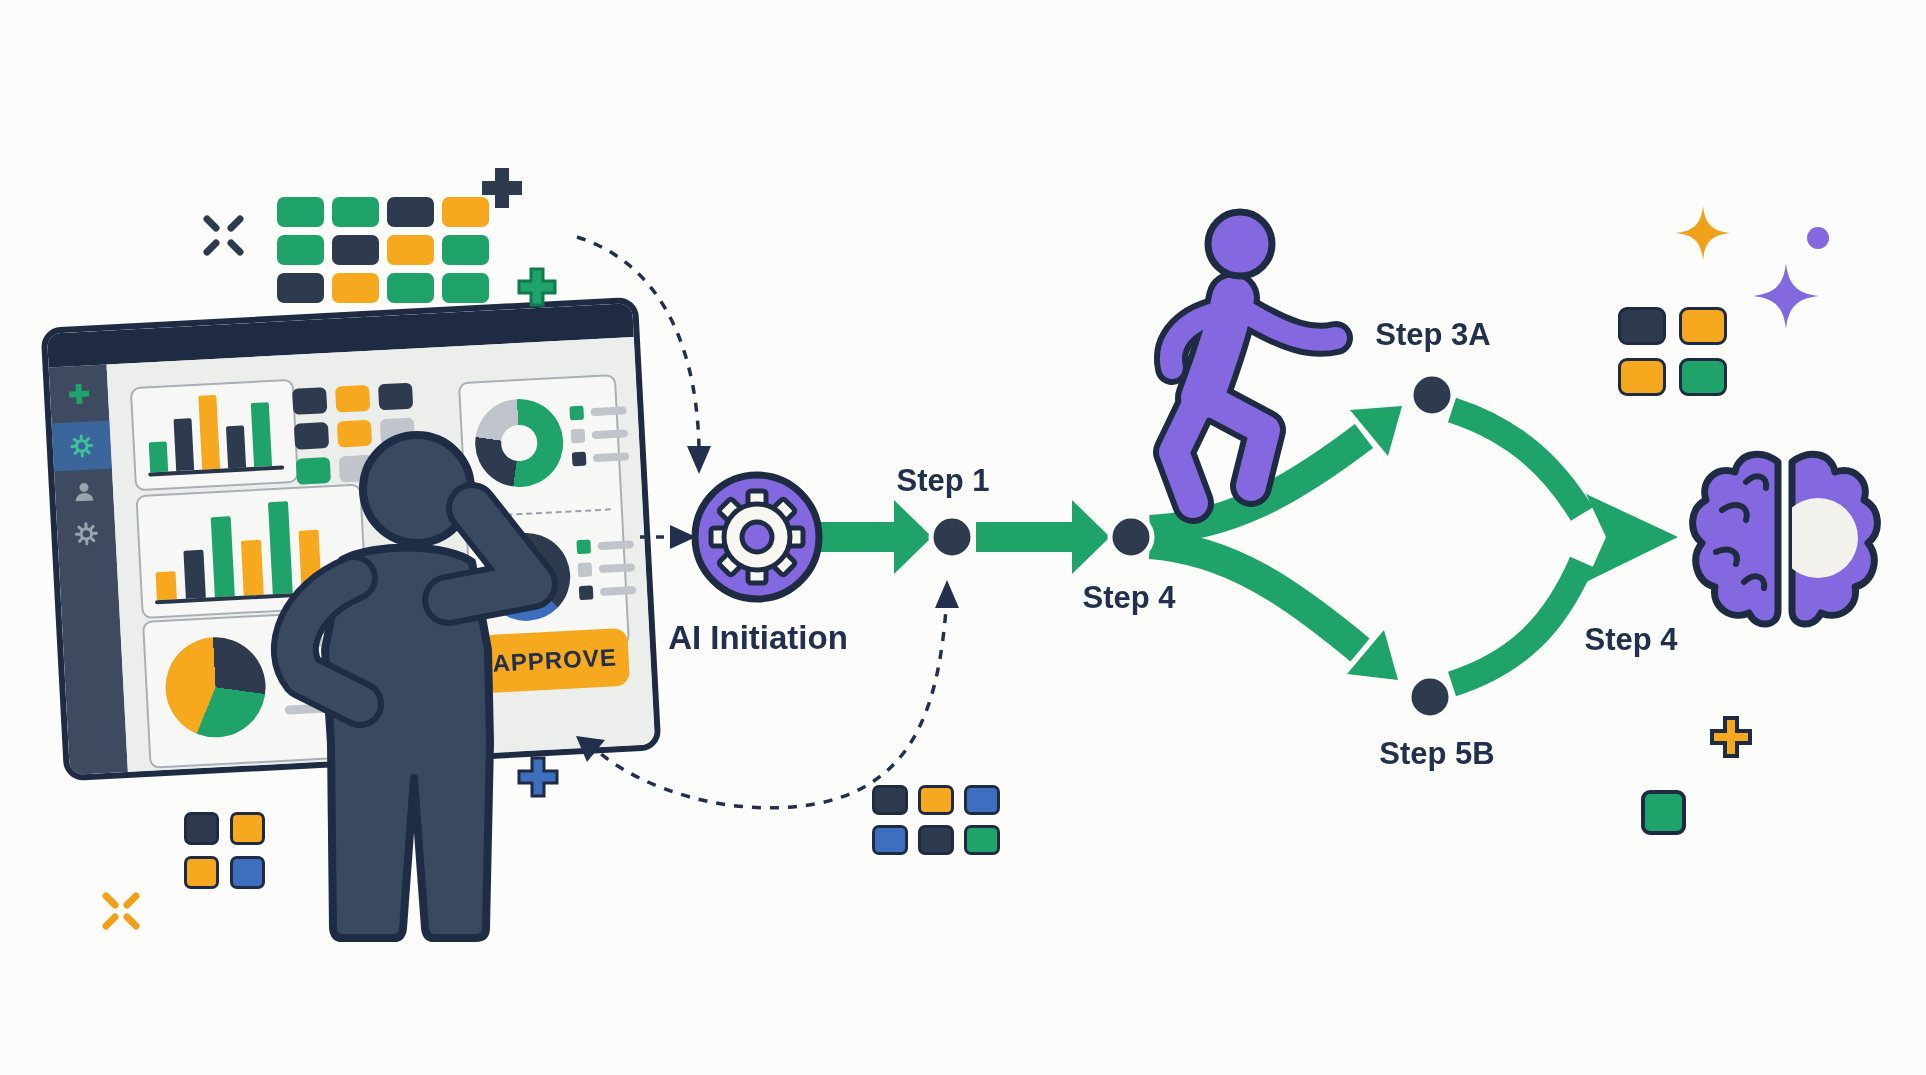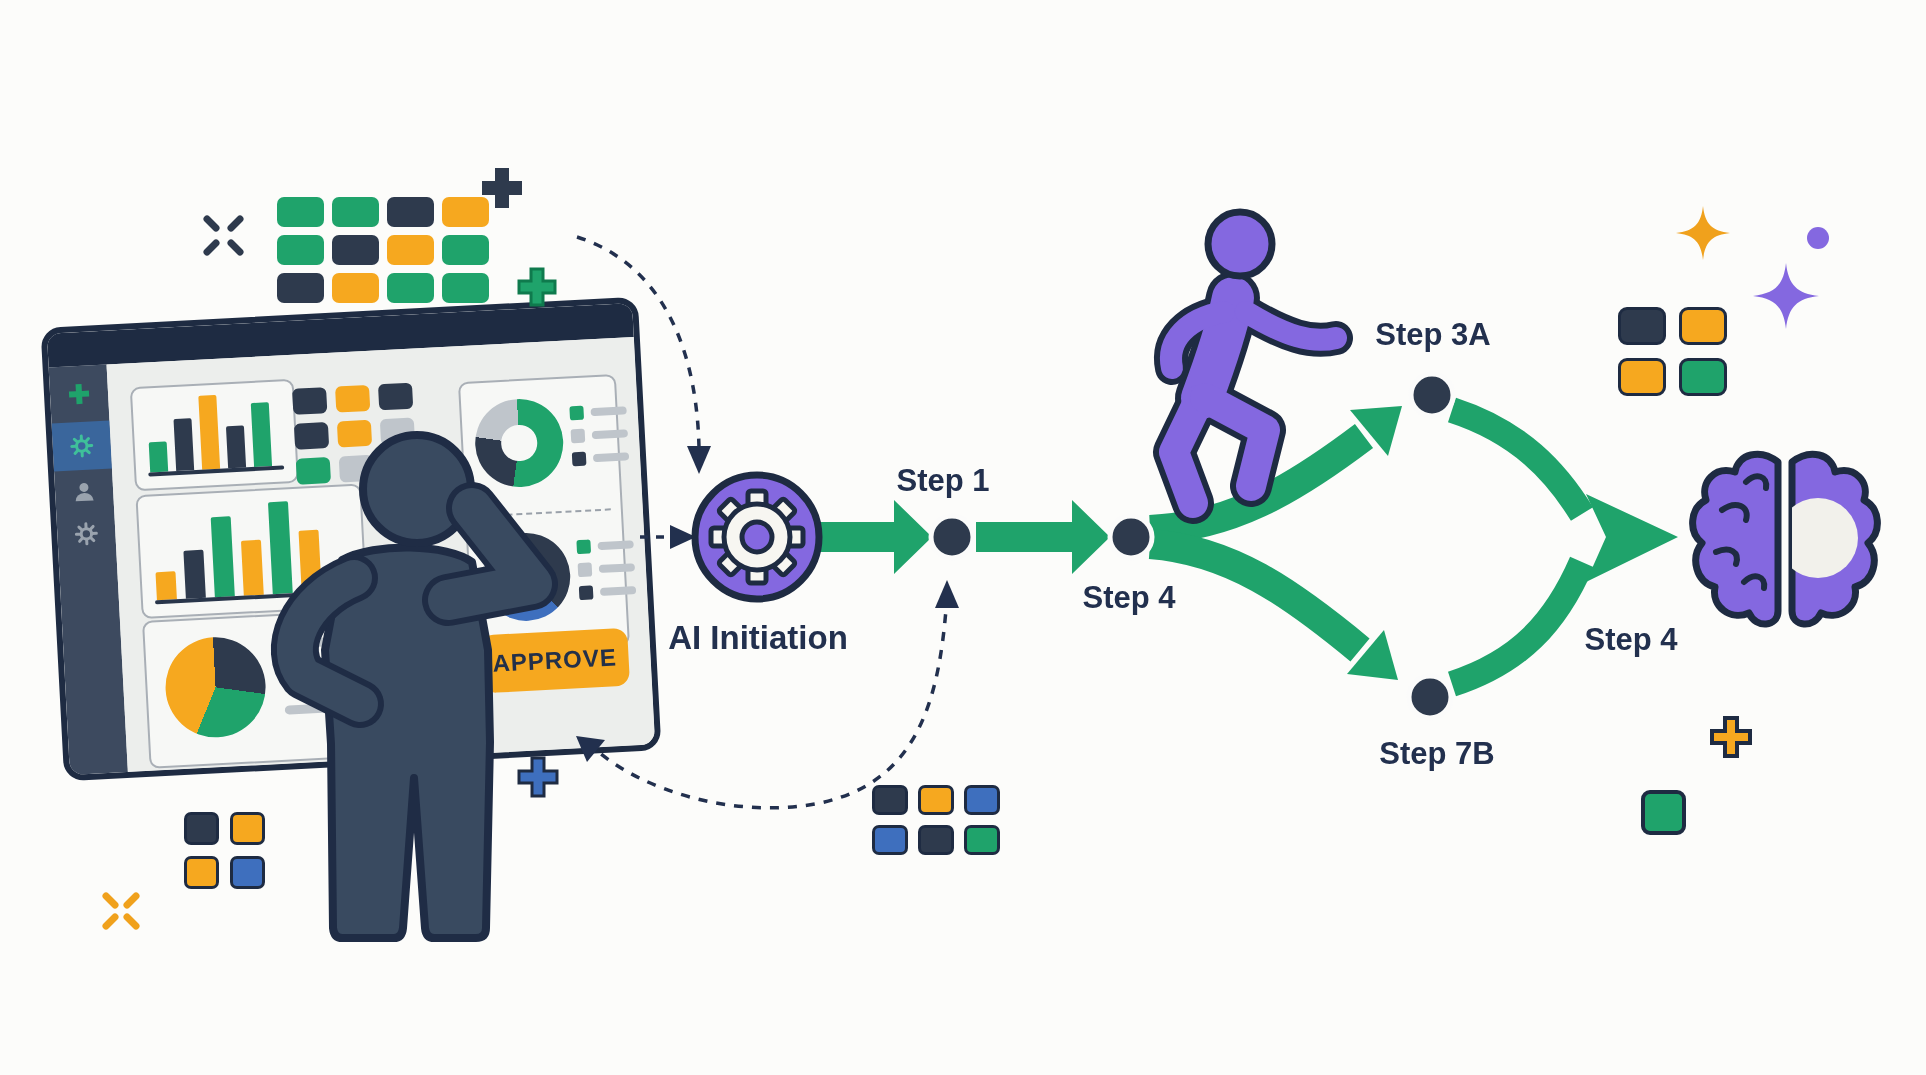--- a/index.html
+++ b/index.html
@@ -166,21 +166,21 @@
           <div class="dg-cell" style="width: 34px; height: 26px; border-radius: 6px; background: rgb(191, 197, 203);"></div>
           <div class="dg-cell" style="width: 34px; height: 26px; border-radius: 6px; background: rgb(191, 197, 203);"></div>
         </div>
       </div>
     </div>
 
   <div class="flow-label big" style="left:640px;top:619px;width:236px;">AI Initiation</div>
   <div class="flow-label" style="left:873px;top:463px;width:140px;">Step 1</div>
   <div class="flow-label" style="left:1059px;top:580px;width:140px;">Step 4</div>
   <div class="flow-label" style="left:1348px;top:317px;width:170px;">Step 3A</div>
-  <div class="flow-label" style="left:1352px;top:736px;width:170px;">Step 7B</div>
+  <div class="flow-label" style="left:1352px;top:736px;width:170px;">Step 5B</div>
   <div class="flow-label" style="left:1551px;top:622px;width:160px;">Step 4</div>
 
   <svg id="overlay" width="1926" height="1075" viewBox="0 0 1926 1075">
 
     <g stroke="#22304e" fill="none" stroke-width="3.5" stroke-dasharray="9 9">
       <path d="M577,237 C650,260 696,330 699,447"></path>
     </g>
     <polygon points="699,474 687,446 711,446" fill="#22304e"></polygon>
 
     <g stroke="#22304e" fill="none" stroke-width="3.5" stroke-dasharray="8 8">

